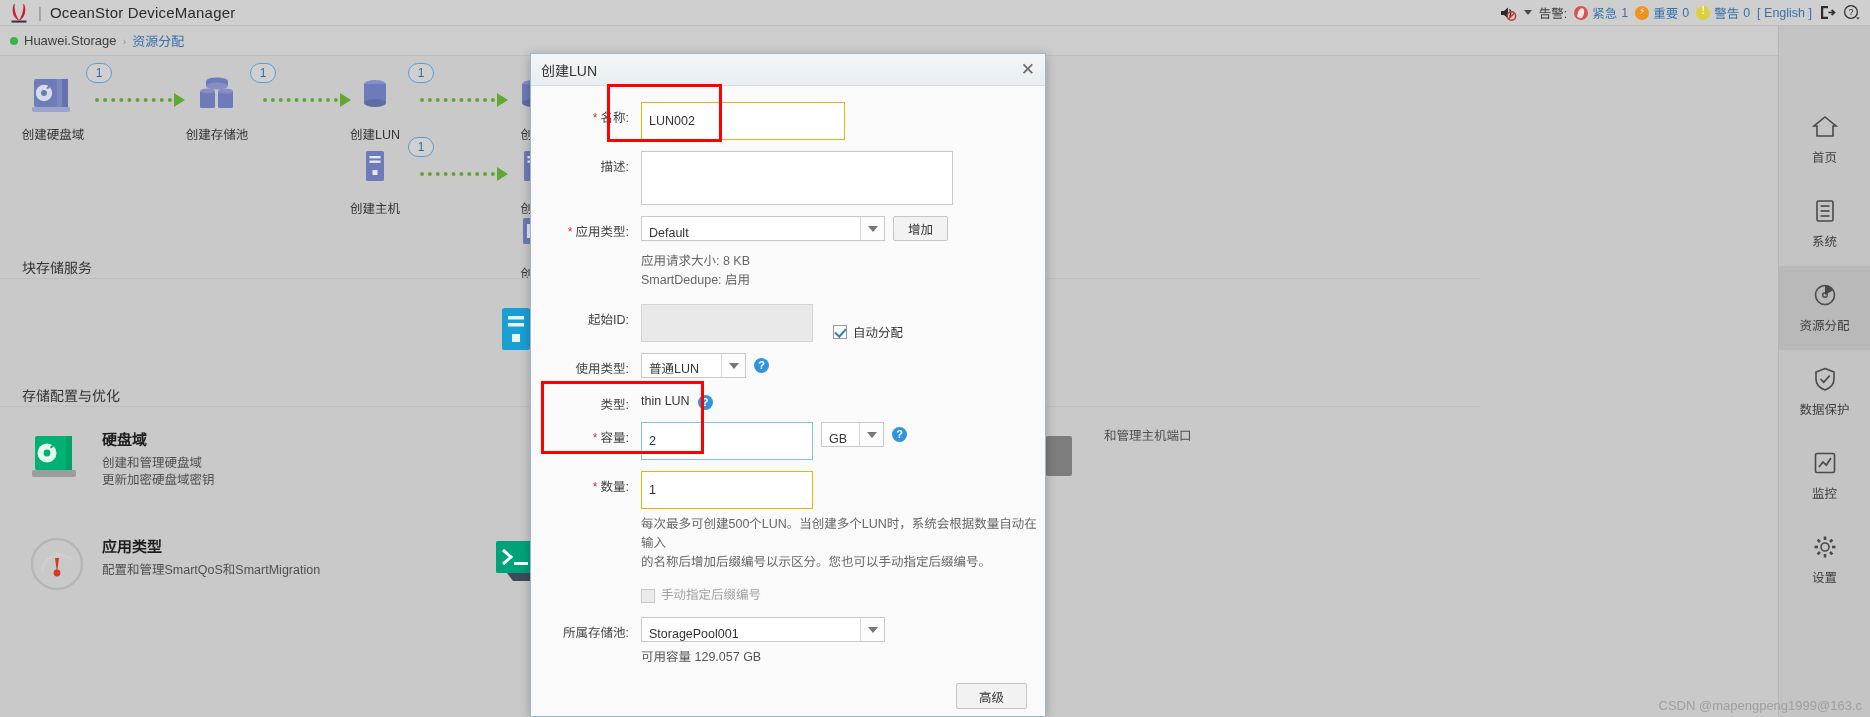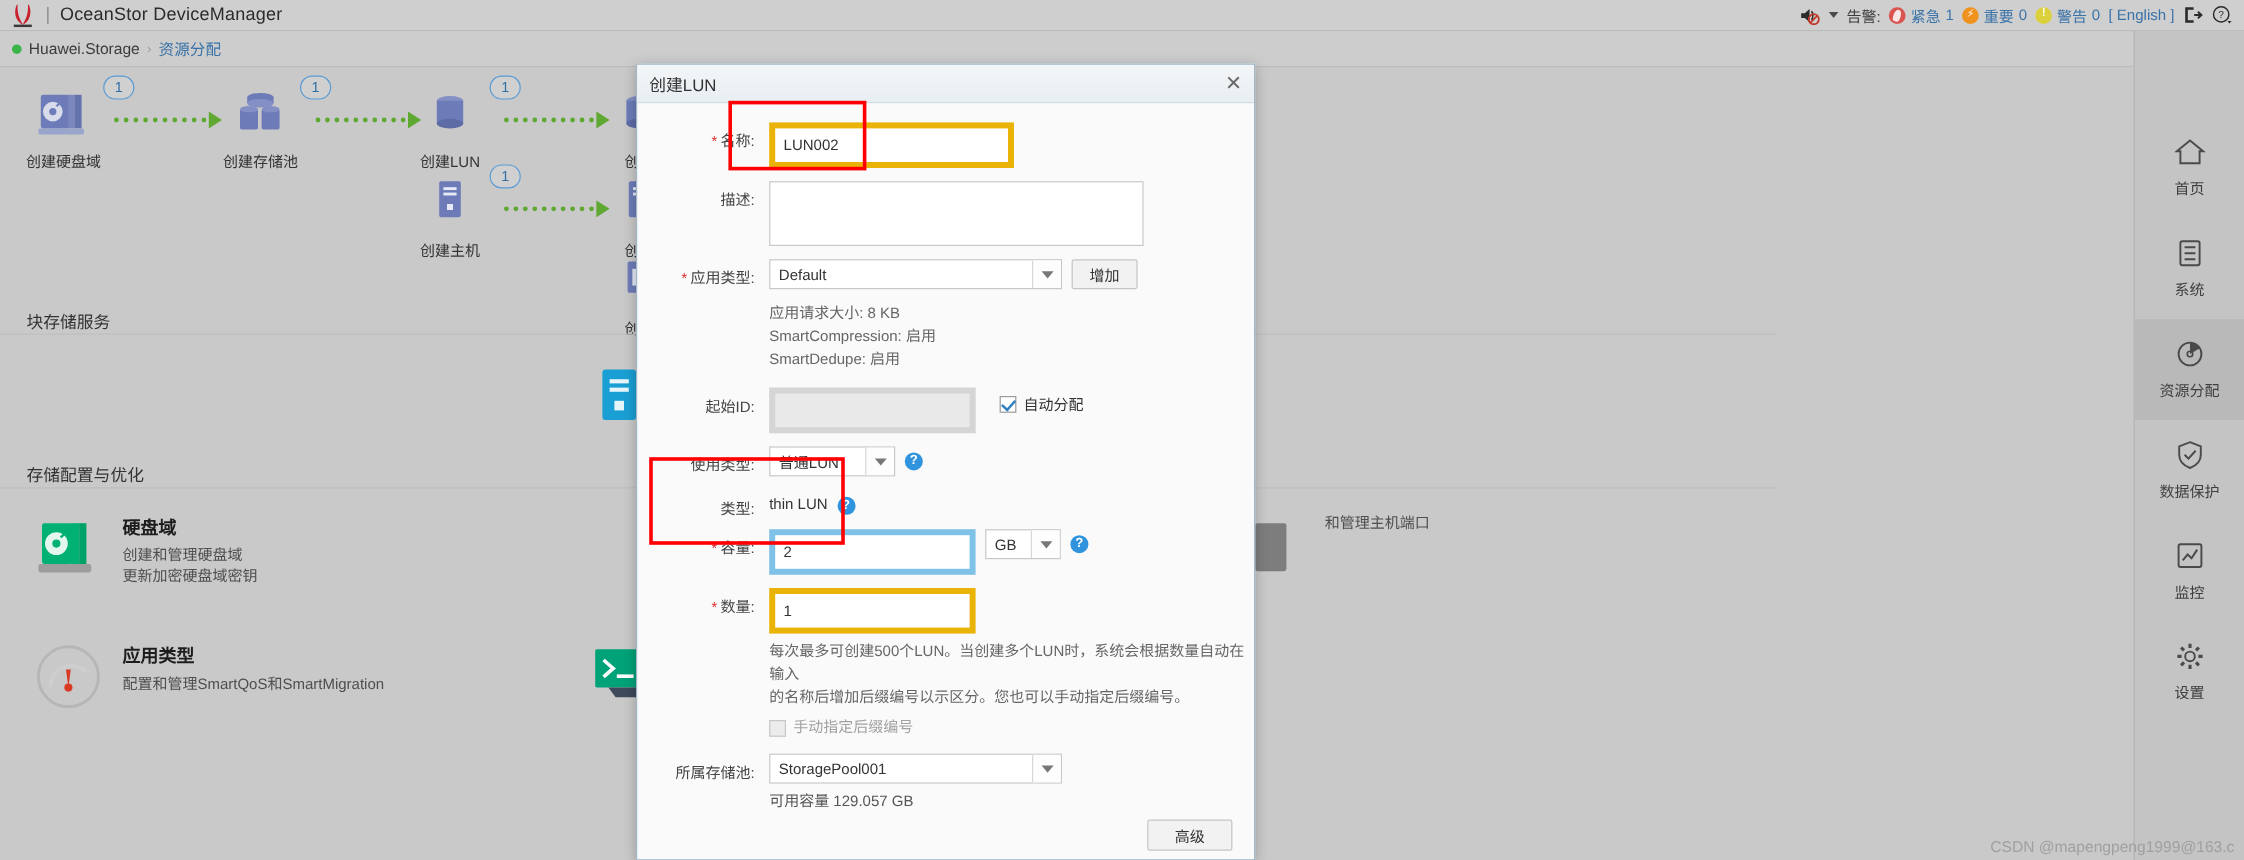--- a/index.html
+++ b/index.html
@@ -143,51 +143,51 @@
 
   .row { display:flex; align-items:flex-start; margin-bottom:11px; padding-left:14px; }
   .lbl {
     width:84px; text-align:right; font-size:12.5px; color:#444;
     padding-top:5px; flex:none; position:relative;
   }
   .req-star { color:#d92b2b; font-size:12px; margin-right:3px; }
   .fld { margin-left:12px; display:flex; align-items:flex-start; gap:8px; }
 
   input.txt, .fakeinput {
-    height:38px; border:5px solid #eab308; background:#fff;
+    height:38px; border:1px solid #eab308; background:#fff;
     font-size:12.5px; color:#333; padding:0 7px; outline:none;
     font-family:"Liberation Sans", sans-serif;
   }
   input.txt.focus { border-color:#7fc2e8; }
   input.txt[disabled], .fakeinput.disabled { background:#e9e9e9; border-color:#d5d5d5; }
   textarea.ta {
     border:1px solid #c8c8c8; background:#fff; width:312px; height:54px;
     font-size:12.5px; padding:5px 7px; resize:none; outline:none;
     font-family:"Liberation Sans", sans-serif;
   }
   .sel {
     height:25px; border:1px solid #c8c8c8; background:#fff;
-    display:flex; align-items:center; font-size:12.5px; color:#333;
+    display:flex; align-items:flex-end; font-size:12.5px; color:#333;
   }
   .sel .sel-val { padding:0 7px; flex:1; white-space:nowrap; overflow:hidden; }
   .sel .sel-arrow {
     width:24px; height:23px; border-left:1px solid #d8d8d8;
     display:flex; align-items:center; justify-content:center; background:#fdfdfd;
   }
   .tri-dn {
     width:0;height:0;border-left:5px solid transparent;border-right:5px solid transparent;
     border-top:6px solid #777;
   }
   .btn {
     height:25px; padding:0 14px; border:1px solid #c5c5c5; background:#f2f2f2;
     font-size:12.5px; color:#333; cursor:pointer; border-radius:2px;
     font-family:"Liberation Sans", sans-serif;
   }
   .hint-wrap { padding-left:110px; font-size:12.5px; color:#666; line-height:19px; }
-  .chk { display:flex; align-items:center; gap:6px; font-size:12.5px; color:#333; }
+  .chk { display:flex; align-items:center; gap:6px; font-size:12.5px; color:#333;margin-top:14px; }
   .chkbox {
     width:14px;height:14px;border:1px solid #9a9a9a;background:#fff;
     display:inline-block; position:relative; flex:none;
   }
   .chkbox.checked::after{
     content:""; position:absolute; left:3px; top:0px; width:5px;height:9px;
     border:solid #2f7fc1; border-width:0 2px 2px 0; transform:rotate(42deg);
   }
   .chkbox.dis { background:#ececec; border-color:#c7c7c7; }
   .qmark {
@@ -580,21 +580,20 @@
             <span class="sel-arrow">
                 <i class="tri-dn"></i>
               </span>
           </div>
           <button class="btn">增加</button>
         </div>
       </div>
 
       <div class="hint-wrap" style="margin-bottom:14px">
         <div>应用请求大小: 8 KB</div>
-        <div>SmartCompression: 启用</div>
         <div>SmartDedupe: 启用</div>
       </div>
 
       <div class="row">
         <div class="lbl">起始ID:</div>
         <div class="fld">
           <input class="txt" style="width: 172px;" disabled="">
           <span class="chk" style="margin-left:12px; padding-top:4px">
             <span class="chkbox checked"></span>
             <span>自动分配</span>

